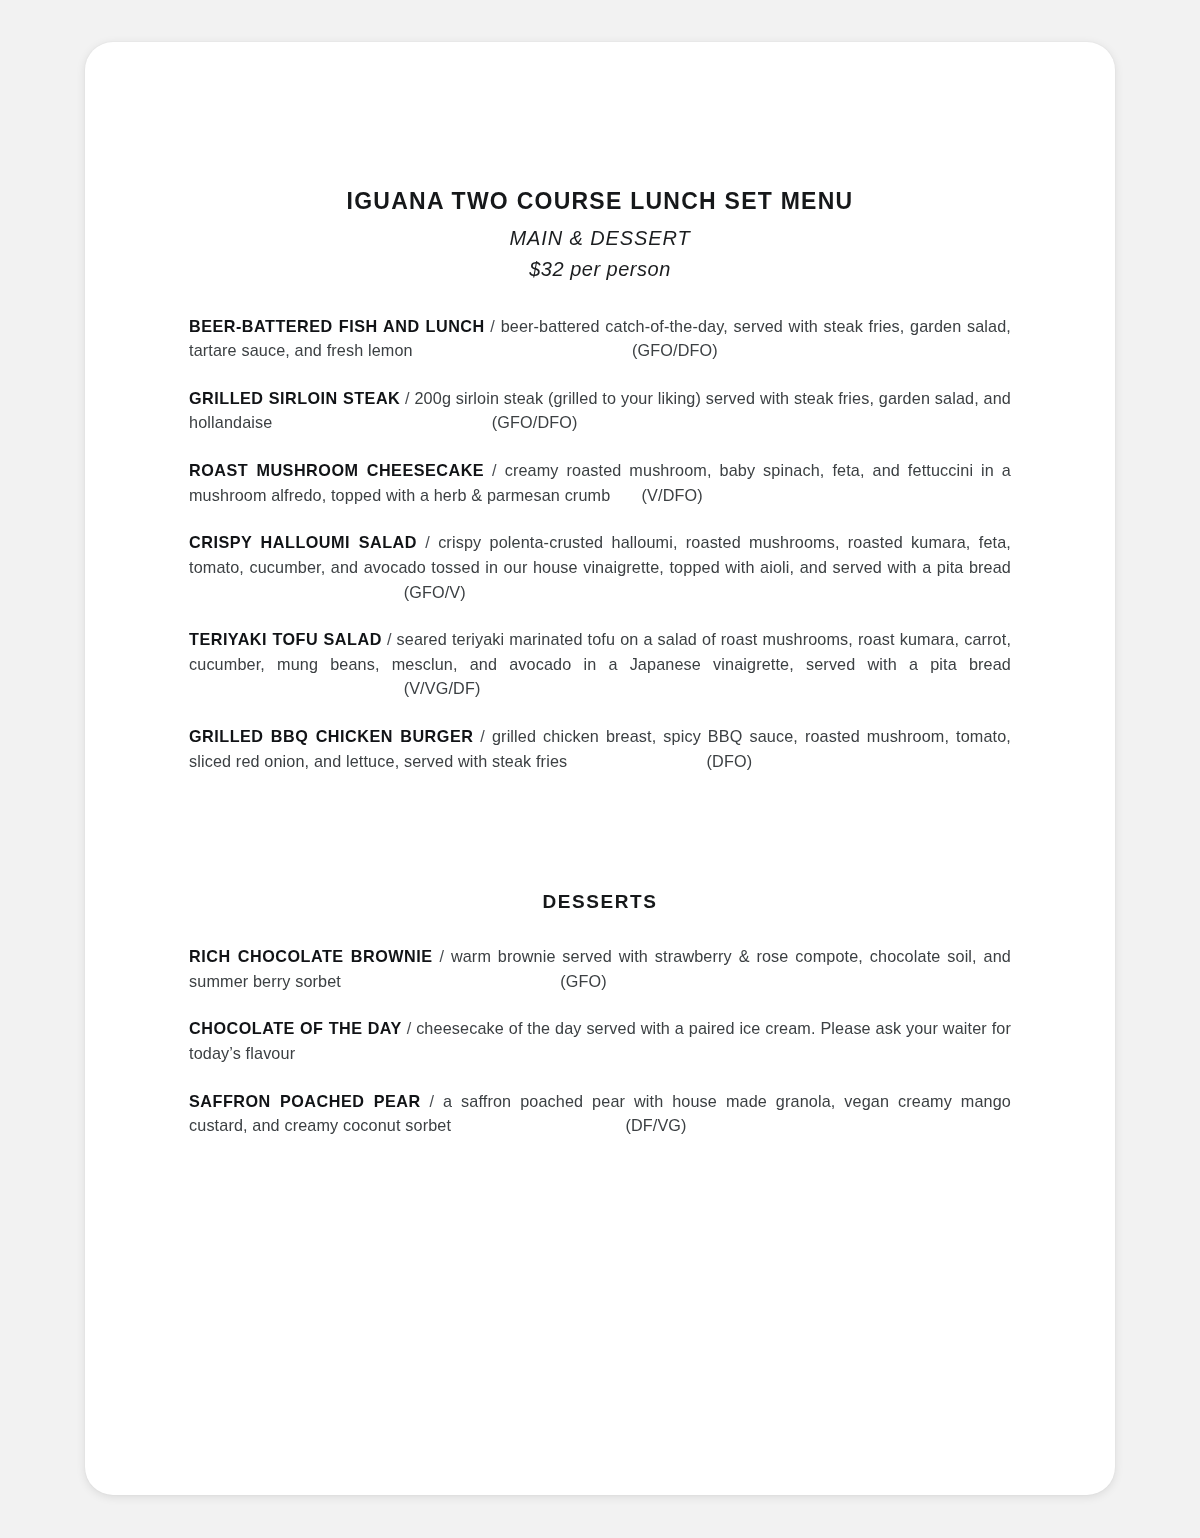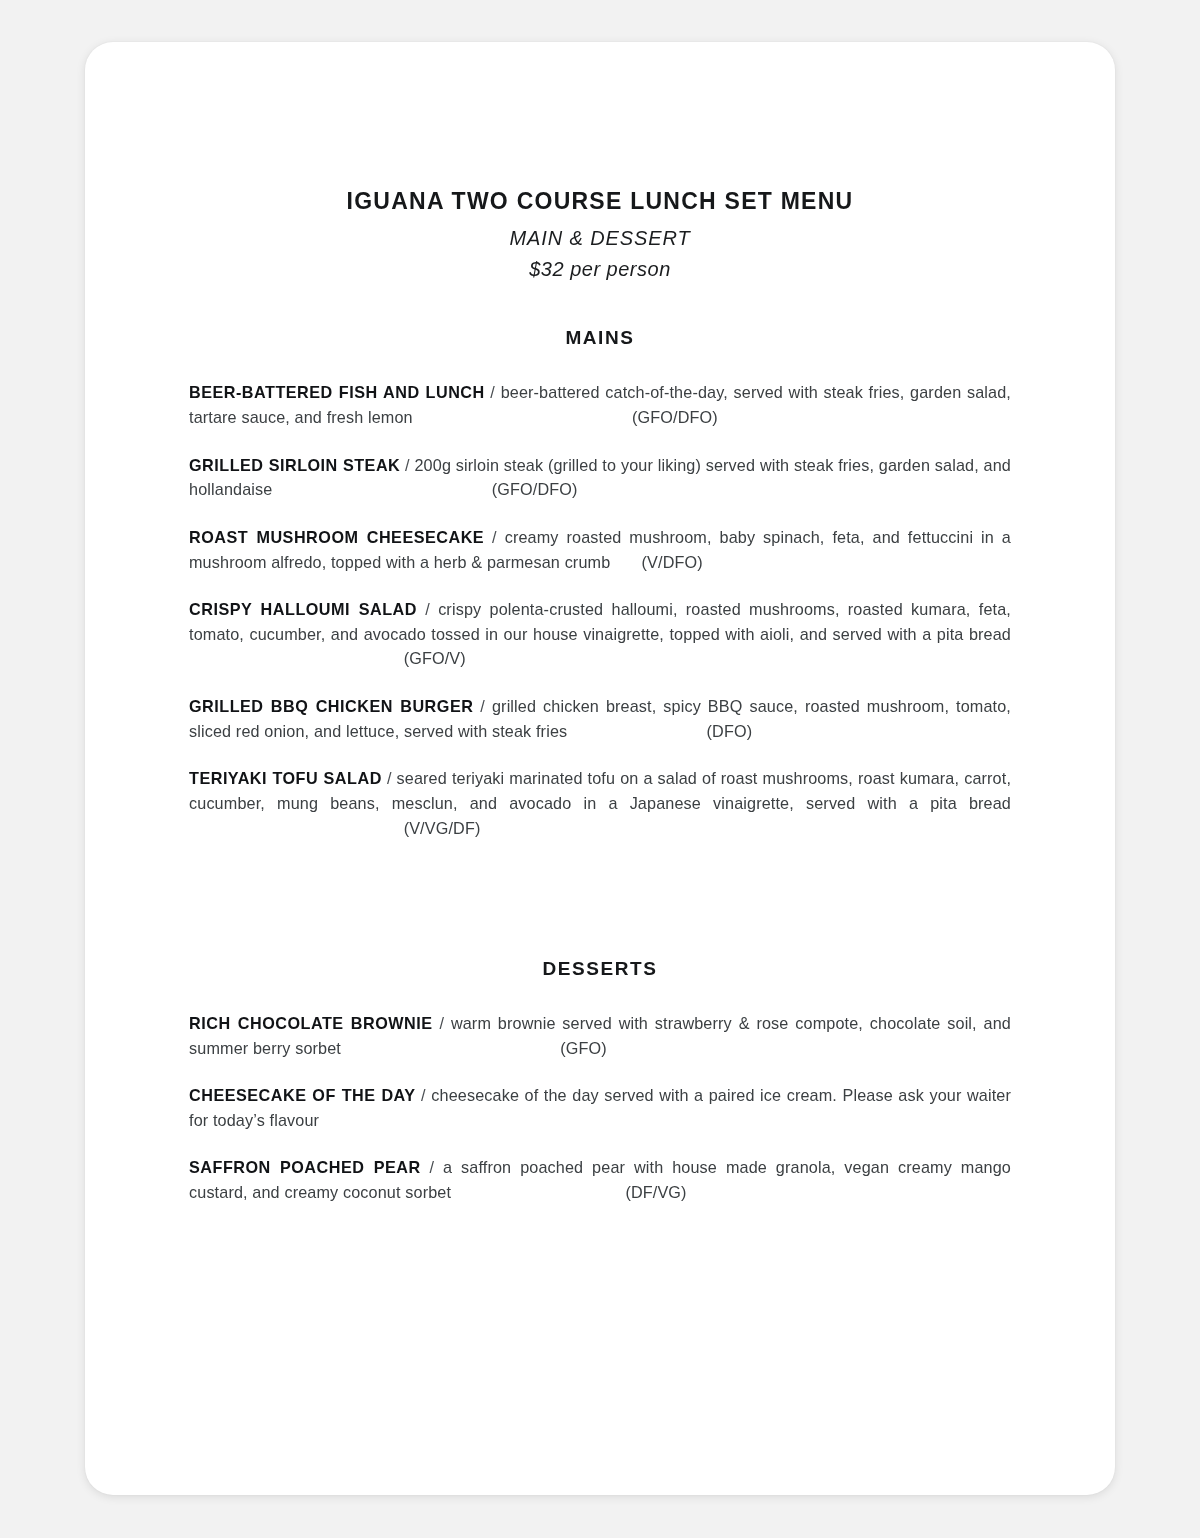--- a/index.html
+++ b/index.html
@@ -108,21 +108,20 @@
 </head>
 <body>
 
 <div class="page">
   <div class="content">
 
     <h1 class="menu-title">IGUANA TWO COURSE LUNCH SET MENU</h1>
     <p class="menu-subtitle">MAIN &amp; DESSERT</p>
     <p class="menu-price">$32 per person</p>
 
-    <h2 class="section-heading section-mains">MAINS</h2>
     <div class="items">
 
       <p class="item">
         <span class="name">BEER-BATTERED FISH AND LUNCH</span>
         <span class="sep">/</span>
         <span class="desc">beer-battered catch-of-the-day, served with steak fries, garden salad, tartare sauce, and fresh lemon</span>
         <span class="gap-xl"></span>
         <span class="tag">(GFO/DFO)</span>
       </p>
 
@@ -144,50 +143,50 @@
 
       <p class="item">
         <span class="name">CRISPY HALLOUMI SALAD</span>
         <span class="sep">/</span>
         <span class="desc">crispy polenta-crusted halloumi, roasted mushrooms, roasted kumara, feta, tomato, cucumber, and avocado tossed in our house vinaigrette, topped with aioli, and served with a pita bread</span>
         <span class="gap-xl"></span>
         <span class="tag">(GFO/V)</span>
       </p>
 
       <p class="item">
+        <span class="name">TERIYAKI TOFU SALAD</span>
+        <span class="sep">/</span>
+        <span class="desc">seared teriyaki marinated tofu on a salad of roast mushrooms, roast kumara, carrot, cucumber, mung beans, mesclun, and avocado in a Japanese vinaigrette, served with a pita bread</span>
+        <span class="gap-xl"></span>
+        <span class="tag">(V/VG/DF)</span>
+      </p>
+
+      <p class="item">
         <span class="name">GRILLED BBQ CHICKEN BURGER</span>
         <span class="sep">/</span>
         <span class="desc">grilled chicken breast, spicy BBQ sauce, roasted mushroom, tomato, sliced red onion, and lettuce, served with steak fries</span>
         <span class="gap-md"></span>
         <span class="tag">(DFO)</span>
       </p>
 
-      <p class="item">
-        <span class="name">TERIYAKI TOFU SALAD</span>
-        <span class="sep">/</span>
-        <span class="desc">seared teriyaki marinated tofu on a salad of roast mushrooms, roast kumara, carrot, cucumber, mung beans, mesclun, and avocado in a Japanese vinaigrette, served with a pita bread</span>
-        <span class="gap-xl"></span>
-        <span class="tag">(V/VG/DF)</span>
-      </p>
-
     </div>
 
     <h2 class="section-heading section-desserts">DESSERTS</h2>
     <div class="items items-desserts">
 
       <p class="item">
         <span class="name">RICH CHOCOLATE BROWNIE</span>
         <span class="sep">/</span>
         <span class="desc">warm brownie served with strawberry &amp; rose compote, chocolate soil, and summer berry sorbet</span>
         <span class="gap-xl"></span>
         <span class="tag">(GFO)</span>
       </p>
 
       <p class="item">
-        <span class="name">CHEESECAKE OF THE DAY</span>
+        <span class="name">CHOCOLATE OF THE DAY</span>
         <span class="sep">/</span>
         <span class="desc">cheesecake of the day served with a paired ice cream. Please ask your waiter for today’s flavour</span>
         <span class="tag"></span>
       </p>
 
       <p class="item">
         <span class="name">SAFFRON POACHED PEAR</span>
         <span class="sep">/</span>
         <span class="desc">a saffron poached pear with house made granola, vegan creamy mango custard, and creamy coconut sorbet</span>
         <span class="gap-lg"></span>

